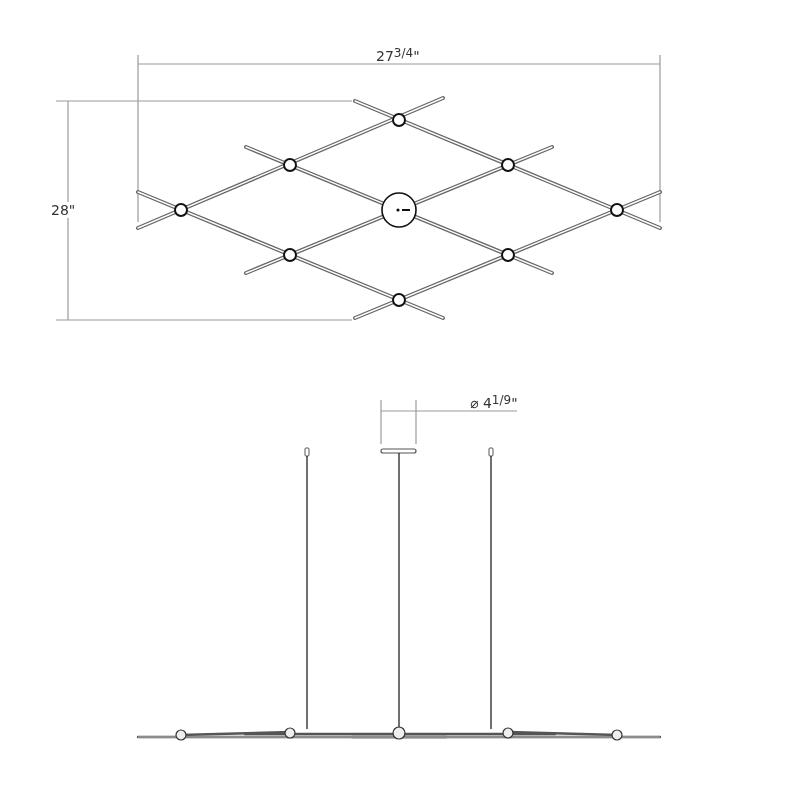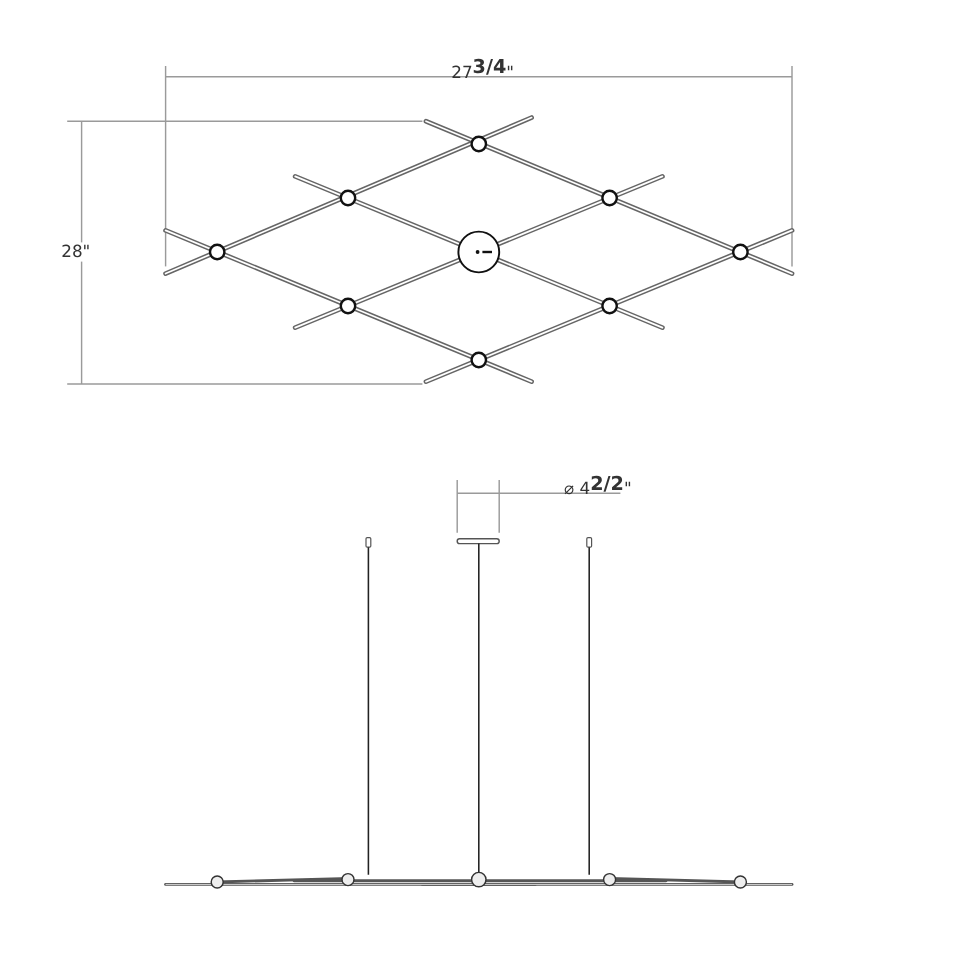--- a/index.html
+++ b/index.html
@@ -1,19 +1,19 @@
 <!DOCTYPE html>
 <html><head>
 <meta charset="utf-8">
 <style>
   html, body { margin:0; padding:0; background:#ffffff; }
   body { width:800px; height:800px; position:relative; overflow:hidden; font-family:"DejaVu Sans", sans-serif; }
   #canvas { position:absolute; left:0; top:0; width:800px; height:800px; }
   .dim-text { position:absolute; color:#333; font-size:14px; white-space:nowrap; }
-  .frac { font-size:16px; vertical-align:4px;font-weight:bold; }
+  .frac { font-size:12px; vertical-align:4px; }
 </style>
 </head>
 <body>
 
 <svg id="canvas" viewBox="0 0 800 800" xmlns="http://www.w3.org/2000/svg">
 
   <g stroke="#9a9a9a" stroke-width="1.2" fill="none">
     <line x1="138" y1="55" x2="138" y2="222"></line>
     <line x1="660" y1="55" x2="660" y2="222"></line>
     <line x1="138" y1="64" x2="660" y2="64"></line>
@@ -100,14 +100,14 @@
 <div class="dim-text" style="left:376px; top:46px;">
   <span>27</span><span class="frac">3/4</span><span>"</span>
 </div>
 
 <div class="dim-text" style="left:50px; top:202px; background:#fff; padding:0 1px;">
   <span>28"</span>
 </div>
 
 <div class="dim-text" style="left:470px; top:393px;">
   <span>⌀</span>
-  <span>4</span><span class="frac">2/2</span><span>"</span>
+  <span>4</span><span class="frac">1/9</span><span>"</span>
 </div>
 
 </body></html>

